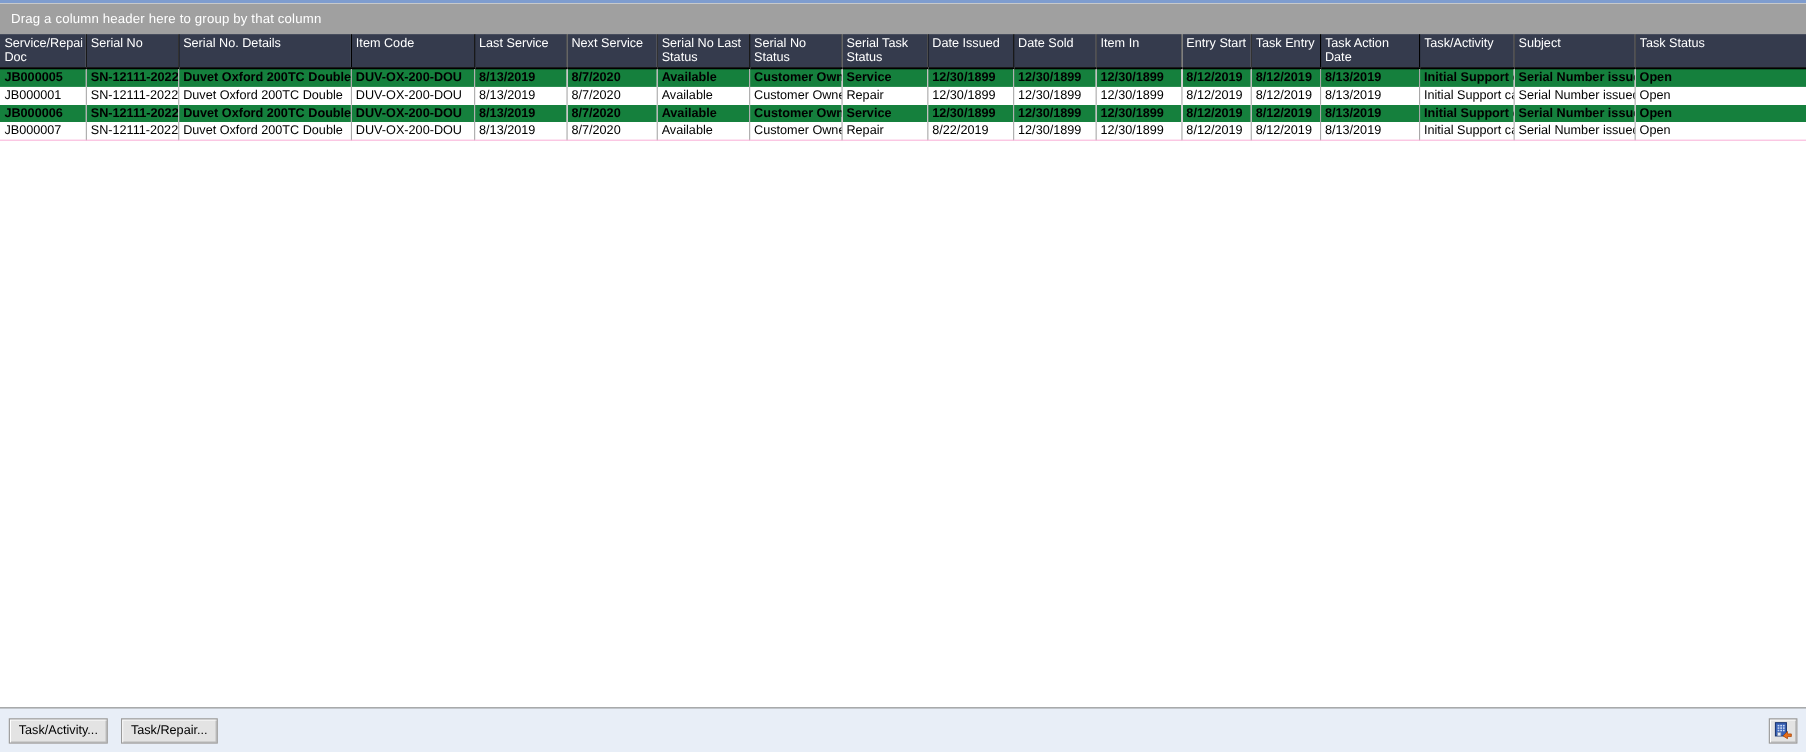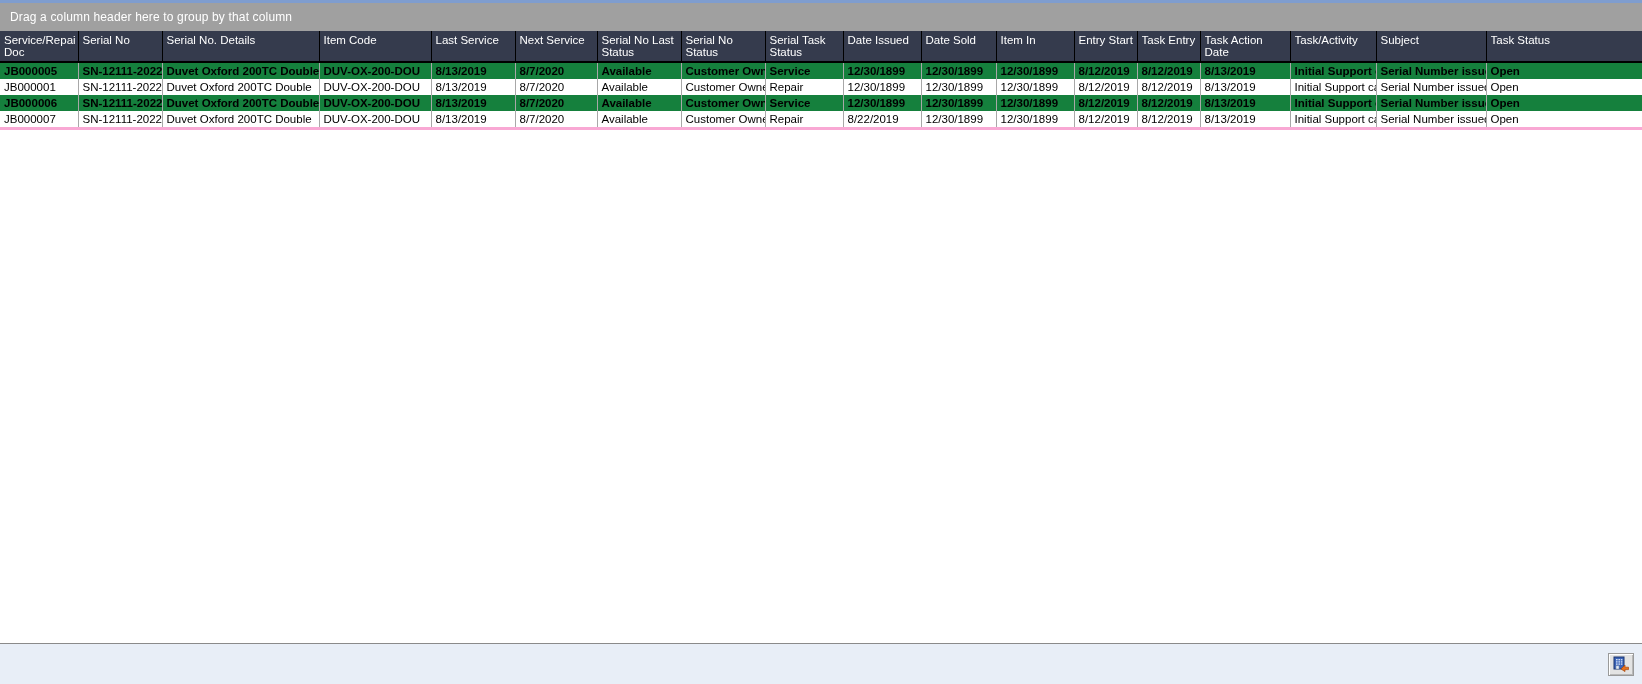--- a/index.html
+++ b/index.html
@@ -96,21 +96,21 @@
     overflow: hidden;
     text-overflow: clip;
     line-height: 14px;
     font-size: 11.5px;
   }
   .grid-table tbody tr.alt td {
     background: #15803d;
     font-weight: bold;
   }
   .grid-table tbody tr:last-child td {
-    border-bottom: 3px solid #f9a8d4;
+    border-bottom: 1px solid #f9a8d4;
   }
 
   
   .grid-filler {
     flex: 1 1 auto;
     background: #ffffff;
     border-left: 0;
     min-height: 0;
   }
 
@@ -334,20 +334,24 @@
             <td>Serial Number issued</td>
             <td>Open</td>
           </tr>
         </tbody>
     </table>
 
     <div class="grid-filler"></div>
   </div>
 
   <div class="footer">
+    <div id="footer-buttons" style="display:flex;align-items:center;">
+        <button class="btn">Task/Activity...</button>
+        <button class="btn">Task/Repair...</button>
+      </div>
     <div class="footer-spacer"></div>
     <div class="icon-button">
       <span>
         <svg width="17" height="16" viewBox="0 0 17 16">
           <rect x="1" y="1" width="10" height="12" fill="#3a63b8" stroke="#1c3670" stroke-width="1"></rect>
           <g fill="#cddcf5">
             <rect x="3" y="3" width="1.6" height="1.4"></rect>
             <rect x="5.4" y="3" width="1.6" height="1.4"></rect>
             <rect x="7.8" y="3" width="1.6" height="1.4"></rect>
             <rect x="3" y="5.2" width="1.6" height="1.4"></rect>

